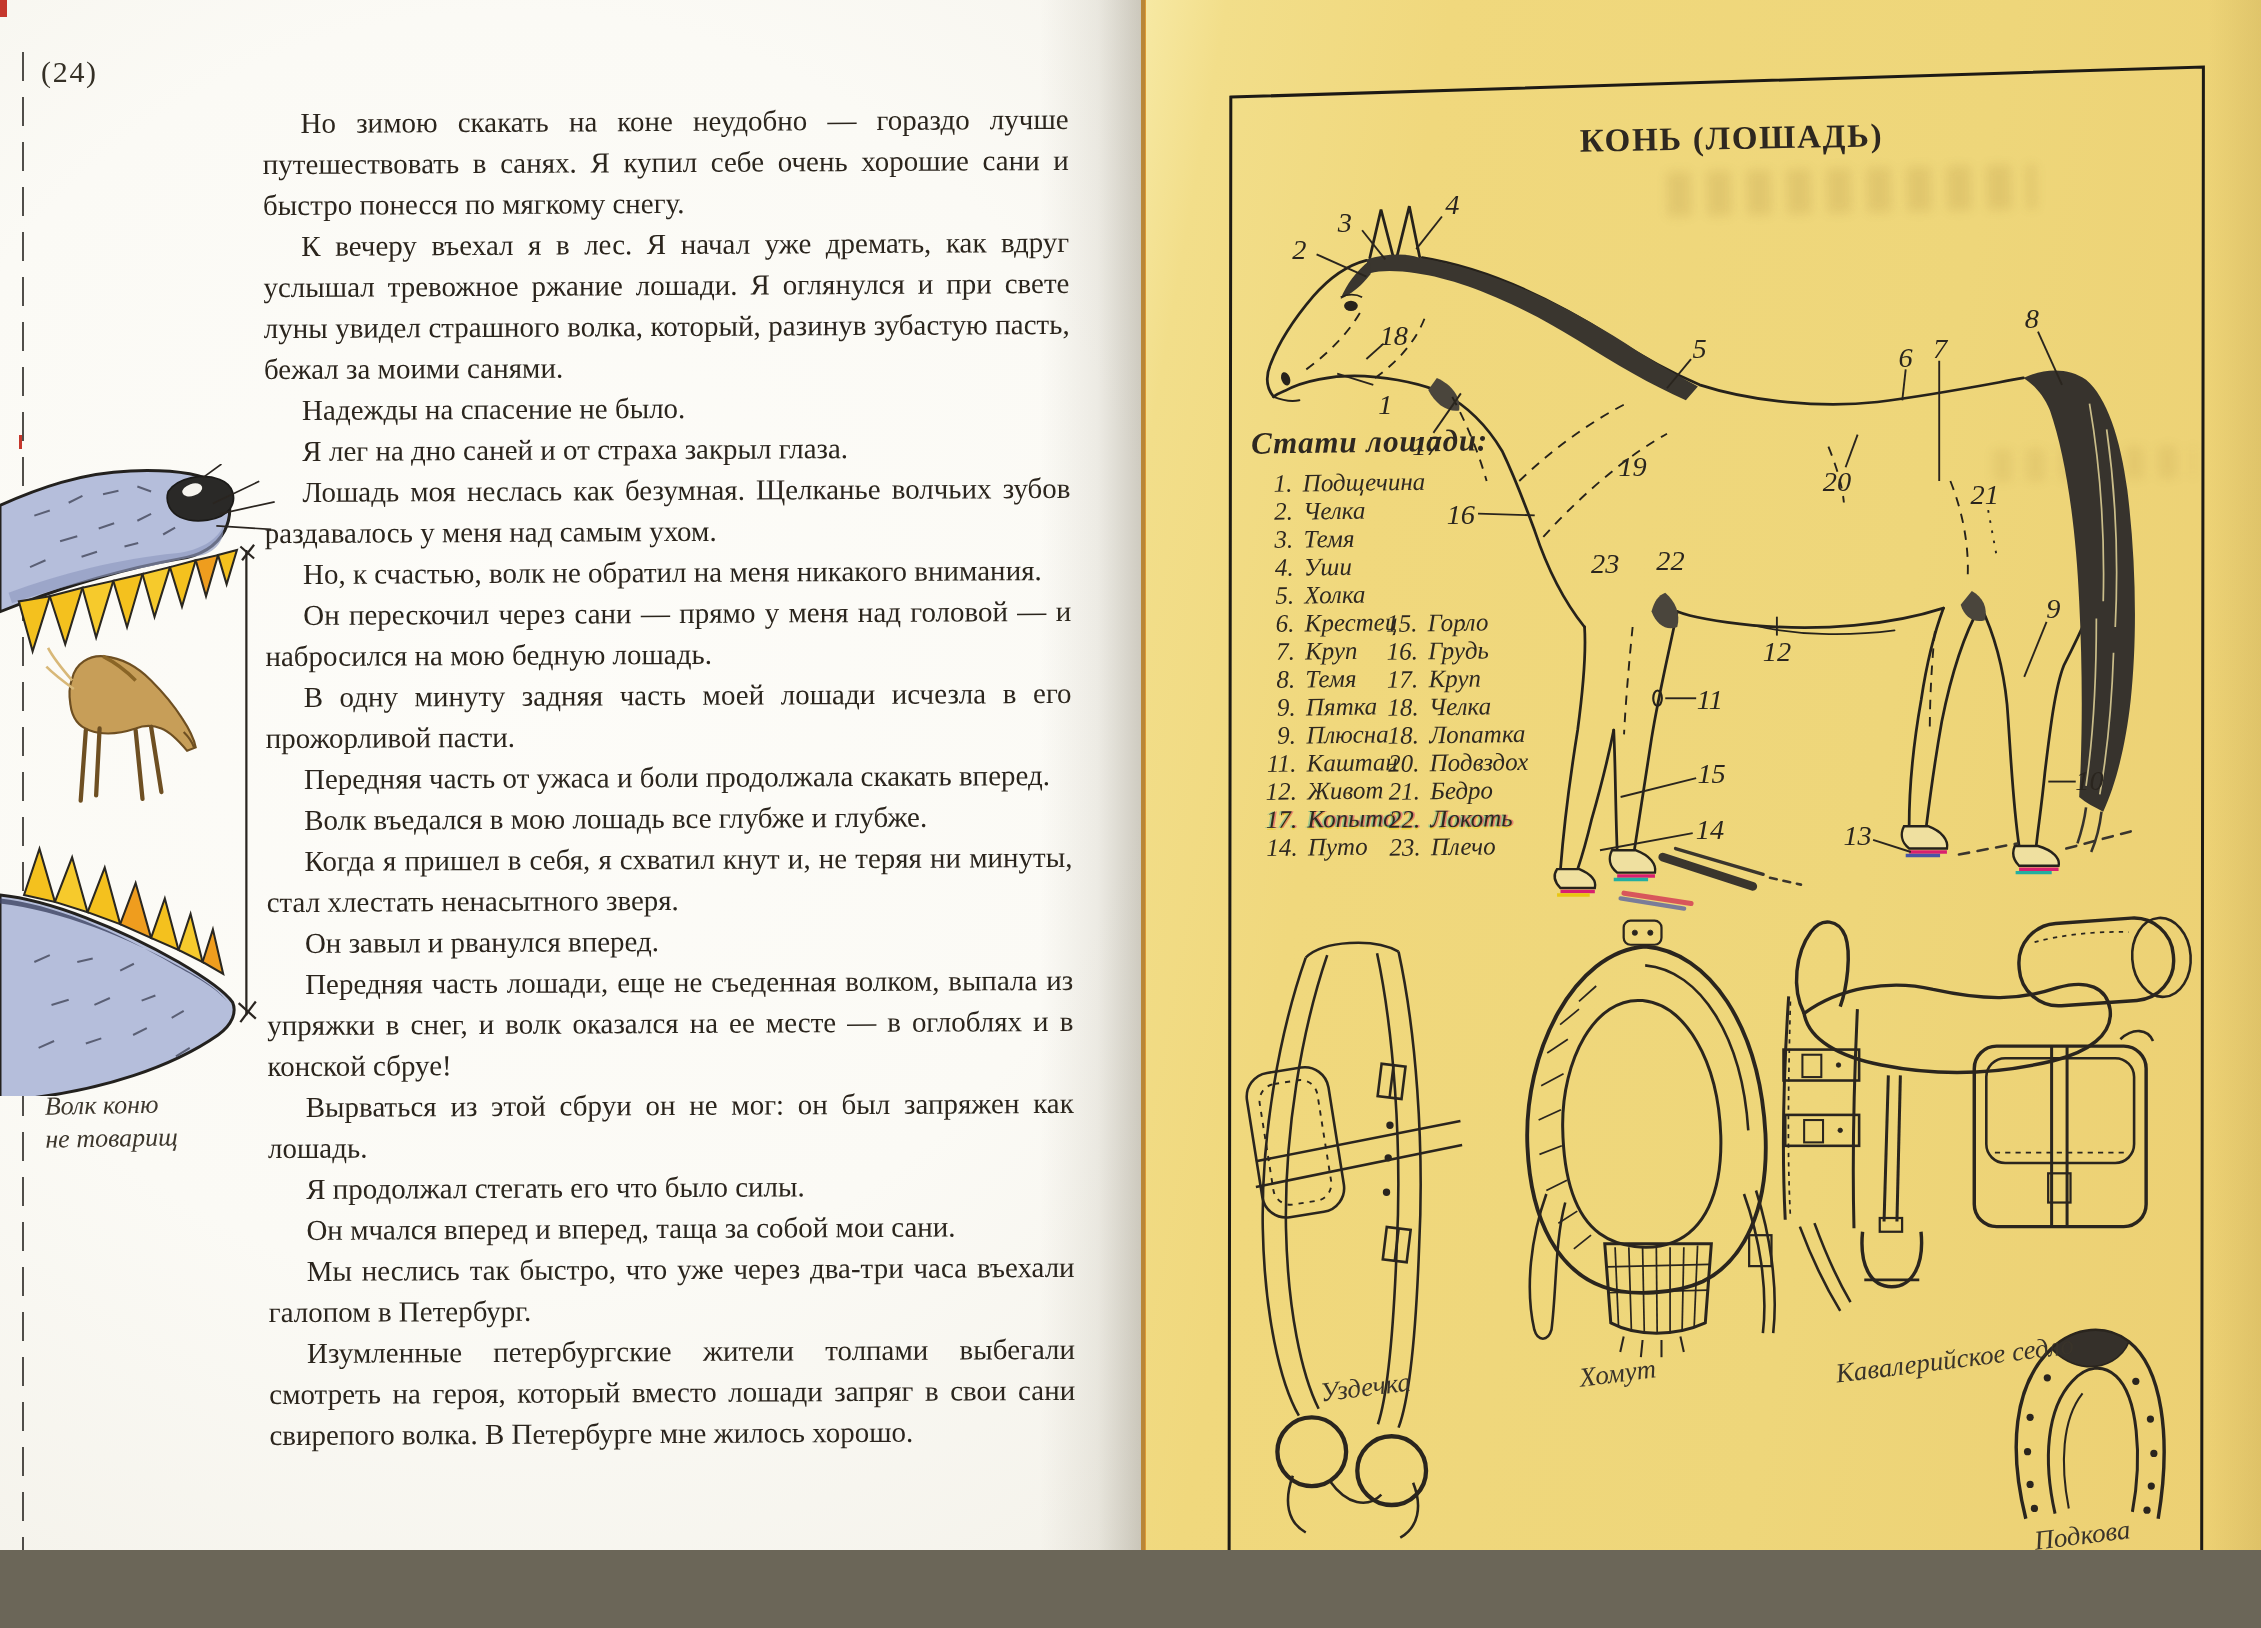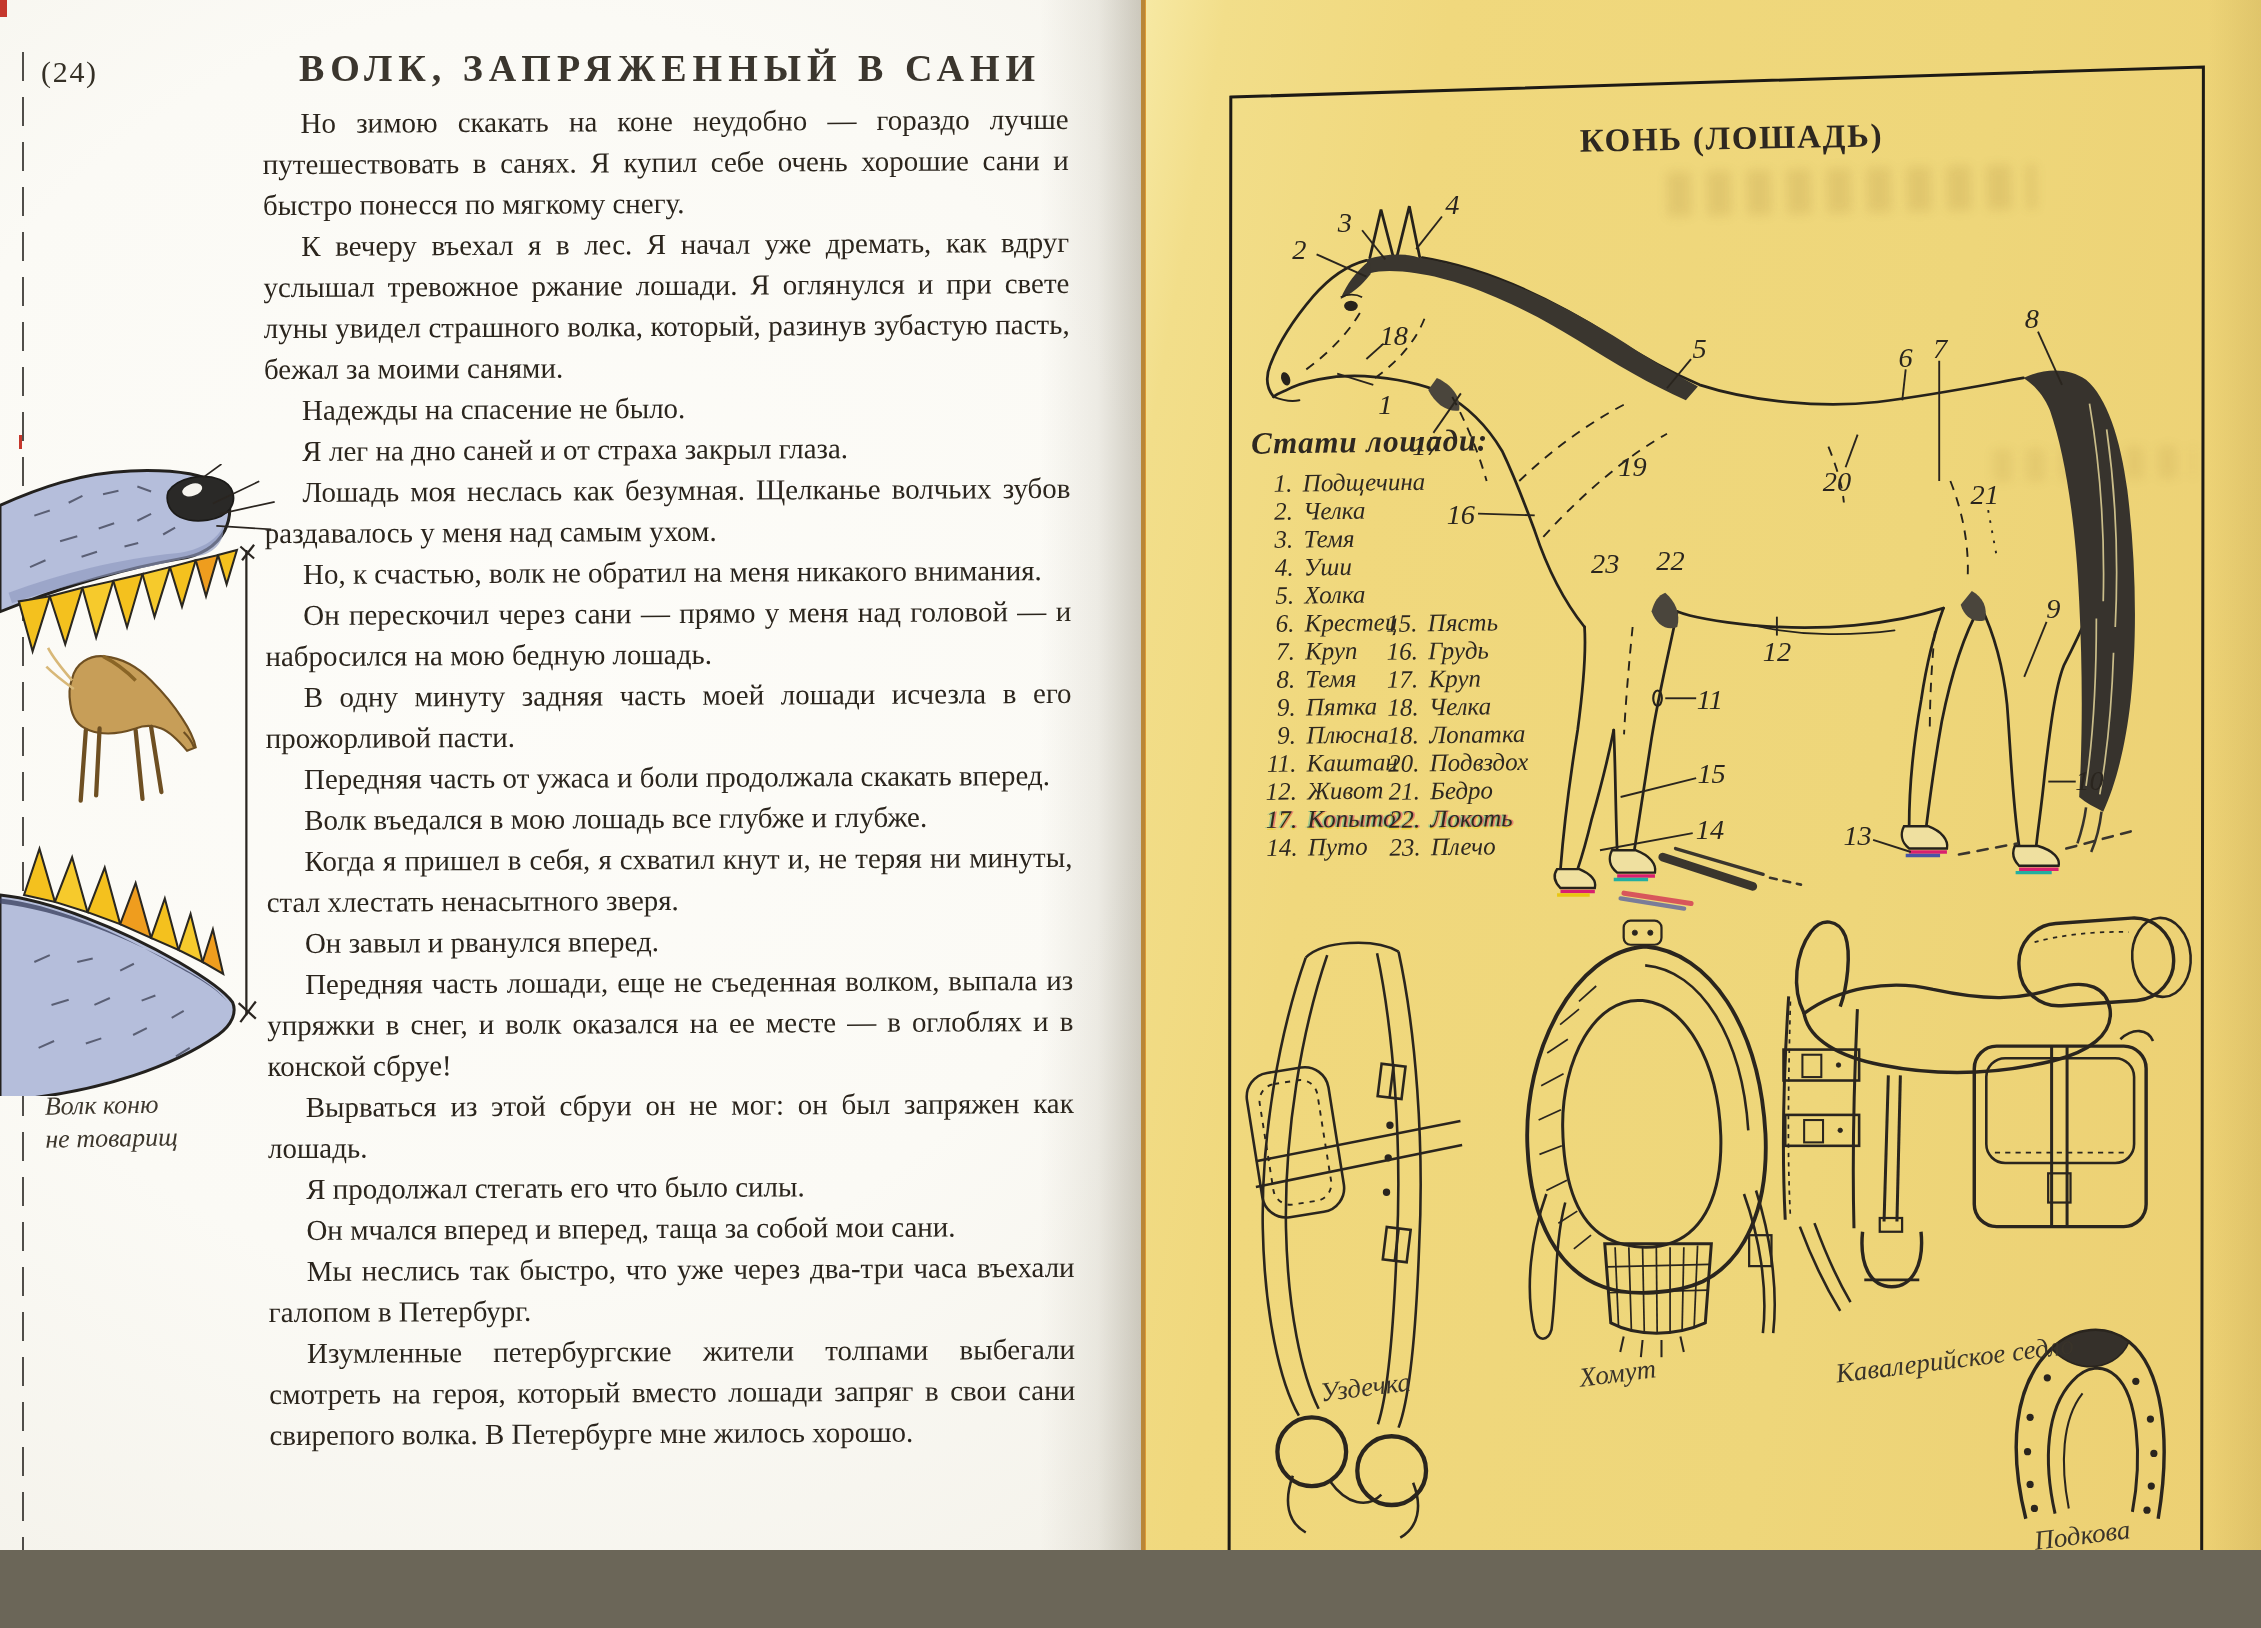--- a/index.html
+++ b/index.html
@@ -61,21 +61,20 @@
 
 <div id="stage">
 
   <div class="page-left">
     <div class="spine-line"></div>
     <div class="red-tick" style="left:0;top:0;width:6.9px;height:17px;"></div>
     <div class="red-tick" style="left:19px;top:435px;width:2.6px;height:13.7px;"></div>
     <div class="red-tick" style="left:17px;top:1069px;width:2.6px;height:12px;"></div>
 
     <div class="pageno">(24)</div>
-    <div class="story-title">ВОЛК, ЗАПРЯЖЕННЫЙ В САНИ</div>
     <div class="story-text" id="body-text">
         <p>Но зимою скакать на коне неудобно — гораздо лучше путешествовать в санях. Я купил себе очень хорошие сани и быстро понесся по мягкому снегу.</p>
         <p>К вечеру въехал я в лес. Я начал уже дремать, как вдруг услышал тревожное ржание лошади. Я оглянулся и при свете луны увидел страшного волка, который, разинув зубастую пасть, бежал за моими санями.</p>
         <p>Надежды на спасение не было.</p>
         <p>Я лег на дно саней и от страха закрыл глаза.</p>
         <p>Лошадь моя неслась как безумная. Щелканье волчьих зубов раздавалось у меня над самым ухом.</p>
         <p>Но, к счастью, волк не обратил на меня никакого внимания.</p>
         <p>Он перескочил через сани — прямо у меня над головой — и набросился на мою бедную лошадь.</p>
         <p>В одну минуту задняя часть моей лошади исчезла в его прожорливой пасти.</p>
         <p>Передняя часть от ужаса и боли продолжала скакать вперед.</p>
@@ -362,21 +361,21 @@
       <div class="row"><span class="num">7.</span><span>Круп</span></div>
       <div class="row"><span class="num">8.</span><span>Темя</span></div>
       <div class="row"><span class="num">9.</span><span>Пятка</span></div>
       <div class="row"><span class="num">9.</span><span>Плюсна</span></div>
       <div class="row"><span class="num">11.</span><span>Каштан</span></div>
       <div class="row"><span class="num">12.</span><span>Живот</span></div>
       <div class="row fringe"><span class="num">17.</span><span>Копыто</span></div>
       <div class="row"><span class="num">14.</span><span>Путо</span></div>
     </div>
   <div class="parts-col" id="parts-col2">
-      <div class="row"><span class="num">15.</span><span>Пясть</span></div>
+      <div class="row"><span class="num">15.</span><span>Горло</span></div>
       <div class="row"><span class="num">16.</span><span>Грудь</span></div>
       <div class="row"><span class="num">17.</span><span>Круп</span></div>
       <div class="row"><span class="num">18.</span><span>Челка</span></div>
       <div class="row"><span class="num">18.</span><span>Лопатка</span></div>
       <div class="row"><span class="num">20.</span><span>Подвздох</span></div>
       <div class="row"><span class="num">21.</span><span>Бедро</span></div>
       <div class="row fringe"><span class="num">22.</span><span>Локоть</span></div>
       <div class="row"><span class="num">23.</span><span>Плечо</span></div>
     </div>
 

